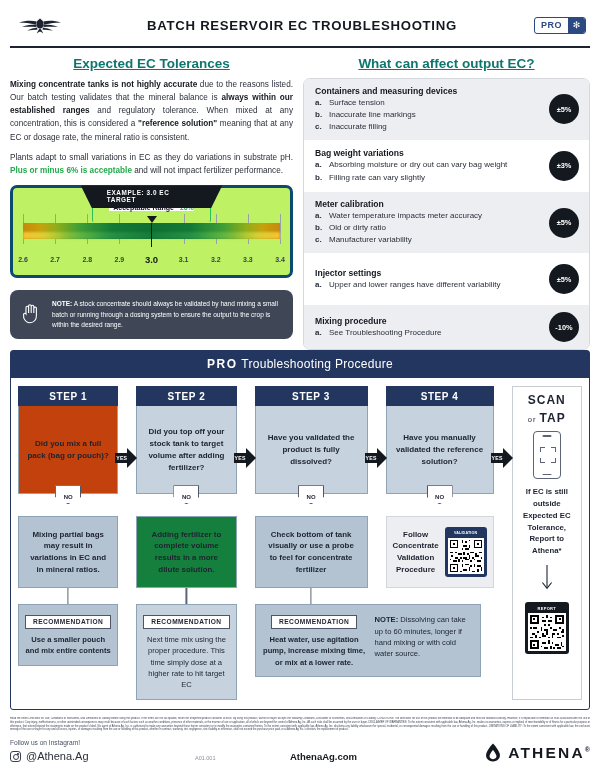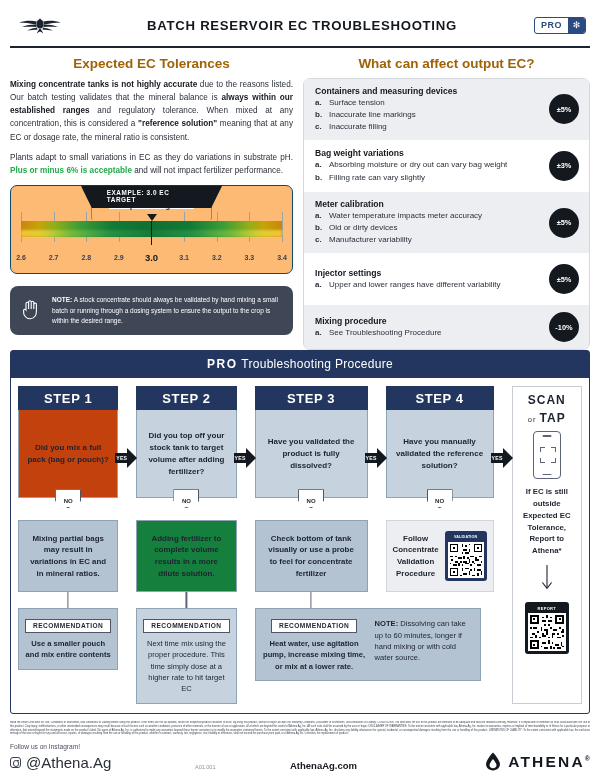--- a/index.html
+++ b/index.html
@@ -32,41 +32,42 @@
     width: 17px; background: #2c4a82; color: #fff;
     display: flex; align-items: center; justify-content: center; font-size: 9px;
   }
   .header-rule { height: 1.5px; background: #1d2330; margin: 2px 0 8px; }
 
   
   .cols { display: flex; gap: 10px; }
   .col-left { width: 283px; }
   .col-right { width: 287px; }
   .col-h {
-    text-align: center; font-size: 13.5px; font-weight: bold; color: #a16207;
+    text-align: center; font-size: 13.5px; font-weight: bold; color: #0f766e;
     margin-bottom: 7px;
+    text-decoration: underline;
   }
   .body-p {
     font-size: 8.2px; line-height: 1.62; text-align: justify; color: #2a2f3a;
     margin-bottom: 7px;
   }
   .body-p b { font-weight: bold; color: #14181f; }
   .grn { color: #23a94b; font-weight: bold; }
 
   
   .gauge-wrap { position: relative; margin-top: 8px; }
   .gauge-tab {
     position: absolute; top: 0; left: 50%; transform: translateX(-50%);
     background: #14181f; color: #fff;
     font-size: 6.4px; font-weight: bold; letter-spacing: .55px;
     padding: 4px 26px 5px; z-index: 3;
     clip-path: polygon(0 0, 100% 0, 92% 100%, 8% 100%);
   }
   .gauge-box {
-    border: 1px solid #0c4a6e; border-radius: 7px; background: #fdba74;
+    border: 3px solid #0c4a6e; border-radius: 7px; background: #bef264;
     margin-top: 1px; padding: 16px 10px 7px;
   }
   .range-label {
     position: relative; text-align: center;
     font-size: 7px; font-weight: bold; color: #14181f; margin-bottom: 3px;
   }
   .bracket {
     position: absolute; top: 2px; height: 16px;
     border-top: 1.3px solid #2cbf55; border-left: 1.3px solid #2cbf55;
     border-right: 1.3px solid #2cbf55; border-radius: 2px;
@@ -134,21 +135,21 @@
   .proc-head {
     background: #22365f; color: #fff; text-align: center;
     font-size: 12px; padding: 6px 0 7px; letter-spacing: .3px;
   }
   .proc-head .pro-word { font-weight: bold; letter-spacing: 1.6px; }
   .proc-body { display: flex; padding: 8px 7px 9px; gap: 0; }
   .lane { width: 113px; position: relative; }
   .lane + .lane { margin-left: 18px; }
   .step-head {
     background: #22365f; color: #fff; text-align: center;
-    font-size: 13px; font-weight: bold; letter-spacing: .6px; padding: 4.5px 0;
+    font-size: 10px; font-weight: bold; letter-spacing: .6px; padding: 4.5px 0;
   }
   .q-box {
     background: #c2410c; border: 1px solid #8fa3b6; border-top: none;
     height: 88px; display: flex; align-items: center; justify-content: center;
     text-align: center; font-size: 8px; font-weight: bold; line-height: 1.5;
     color: #1d2330; padding: 4px 7px;
   }
   .q-box.lighter { background: #c6d2de; }
   .no-tag { position: relative; height: 22px; }
   .no-tag .stem2 { position: absolute; left: 50%; top: -1px; width: 1.2px; height: 6px; background: #5c6475; transform: translateX(-50%); }
@@ -263,21 +264,21 @@
     position: relative;
   }
   .ig-icon::after {
     content: ""; position: absolute; top: 2.2px; left: 2.2px; width: 4.2px; height: 4.2px;
     border: 1.2px solid #3a4050; border-radius: 50%;
   }
   .ig-icon::before {
     content: ""; position: absolute; top: 1.4px; right: 1.4px; width: 1.4px; height: 1.4px;
     background: #3a4050; border-radius: 50%;
   }
-  .foot-handle .h { font-size: 15px; color: #2a2f3a; }
+  .foot-handle .h { font-size: 11px; color: #2a2f3a; }
   .foot-code { font-size: 5.5px; color: #8b91a0; width: 95px; padding-bottom: 1px; }
   .foot-site { flex: 1; font-size: 9.5px; font-weight: bold; color: #14181f; }
   .foot-brand { display: flex; align-items: center; gap: 6px; }
   .brand-name { font-size: 15.5px; font-weight: bold; letter-spacing: 2.2px; color: #14181f; }
   .brand-name sup { font-size: 7px; vertical-align: super; letter-spacing: 0; }
 </style>
 </head>
 <body>
 
 <div class="page">
@@ -414,21 +415,21 @@
         <div class="affect-row alt">
           <div class="affect-main">
             <div class="affect-title">Meter calibration</div>
             <div class="affect-list">
               <div class="affect-li">
                   <span class="lt">a.</span>
                   <span>Water temperature impacts meter accuracy</span>
                 </div>
               <div class="affect-li">
                   <span class="lt">b.</span>
-                  <span>Old or dirty devices</span>
+                  <span>Old or dirty ratio</span>
                 </div>
               <div class="affect-li">
                   <span class="lt">c.</span>
                   <span>Manufacturer variability</span>
                 </div>
             </div>
           </div>
           <div class="pct-badge">±5%</div>
         </div>
 

